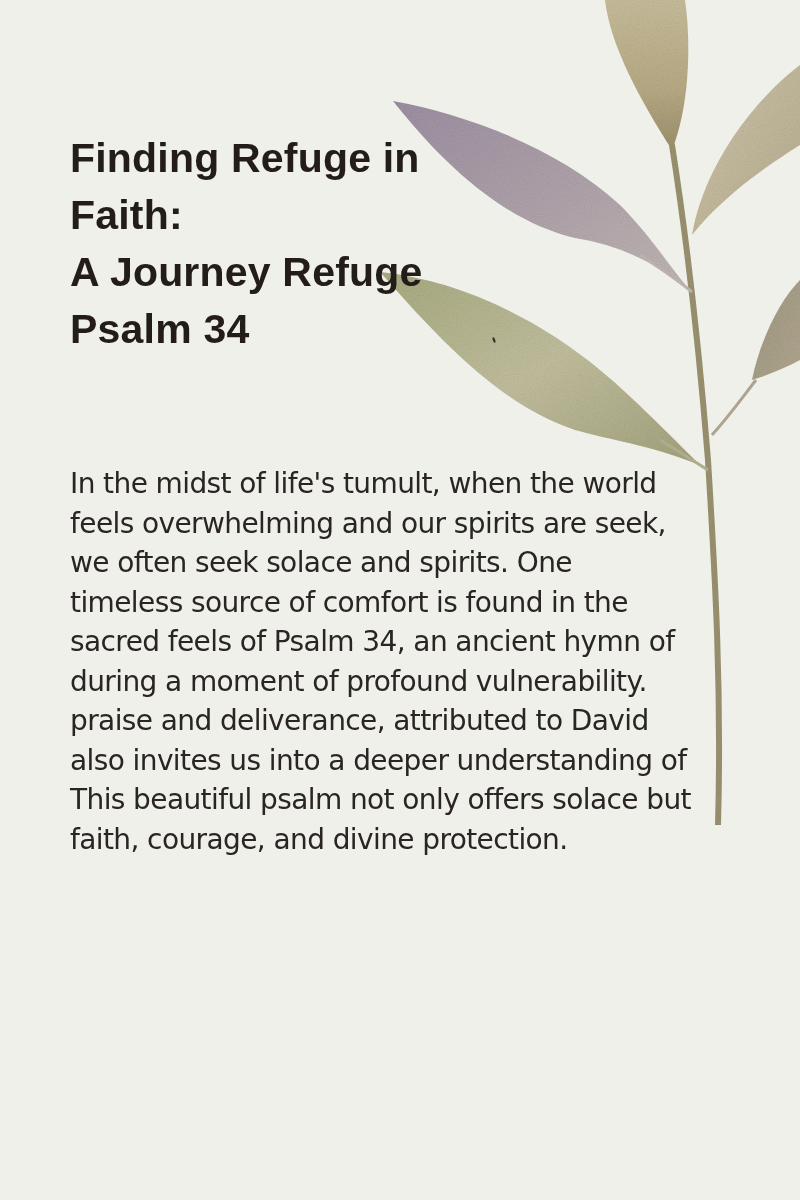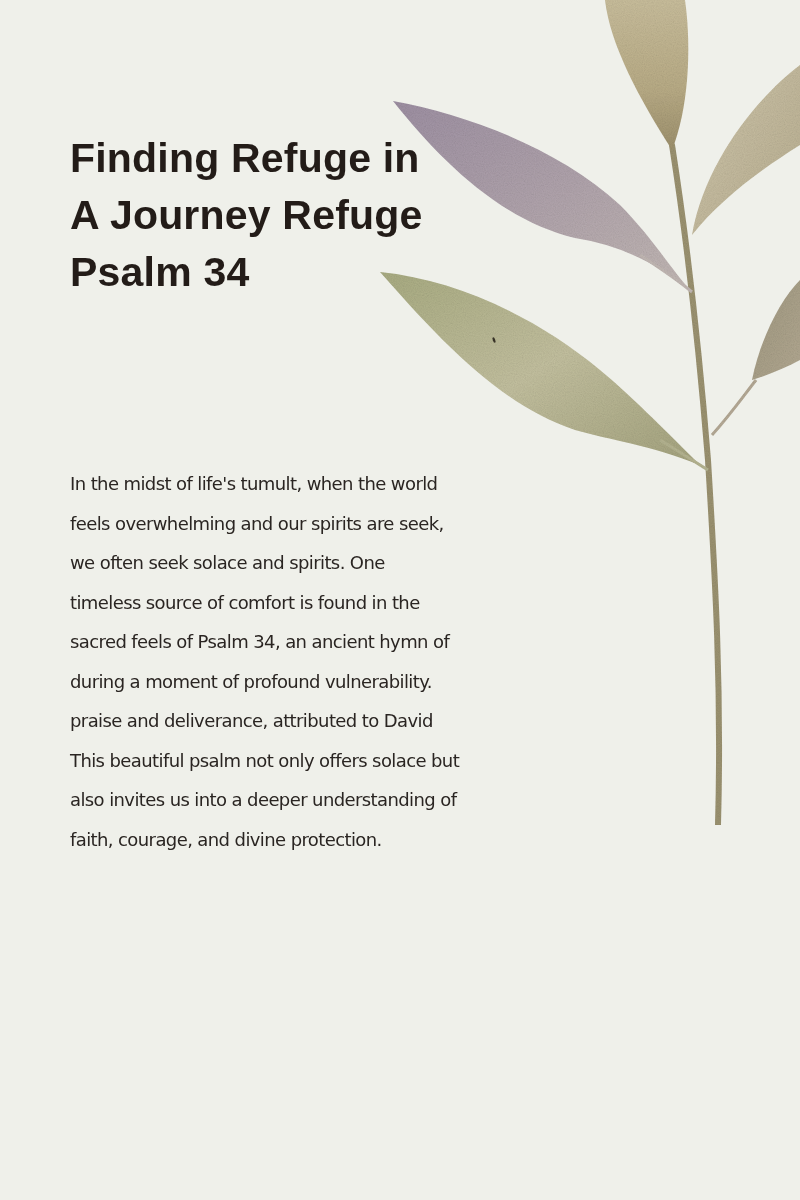--- a/index.html
+++ b/index.html
@@ -39,21 +39,21 @@
       color: #231C18;
     }
     .title .line { display: block; white-space: nowrap; }
     .body-text {
       position: absolute;
       left: 70px;
       top: 464px;
       width: 600px;
       margin: 0;
       font-family: "DejaVu Sans", sans-serif;
-      font-size: 18px;
+      font-size: 28px;
       line-height: 39.5px;
       color: #2A2522;
       letter-spacing: -0.6px;
     }
     .body-text .line { display: block; white-space: nowrap; }
   </style>
 </head>
 <body>
 
 <div class="page">
@@ -112,30 +112,31 @@
 
       <path d="M752 380 C 760 340, 780 300, 800 280 L 800 360 C 785 368, 768 375, 752 380 Z" fill="url(#gGrey)"></path>
       <path d="M712 435 C 730 415, 742 398, 756 380" stroke="#B5AA96" stroke-width="3" fill="none"></path>
 
       <ellipse cx="494" cy="340" rx="1.2" ry="3" fill="#3A3428" transform="rotate(-20 494 340)"></ellipse>
     </g>
   </svg>
 
   <h1 class="title">
     <span class="line">Finding Refuge in</span>
+    <span class="line">Faith:</span>
     <span class="line">A Journey Refuge</span>
     <span class="line">Psalm 34</span>
   </h1>
 
   <p class="body-text">
     <span class="line">In the midst of life's tumult, when the world</span>
     <span class="line">feels overwhelming and our spirits are seek,</span>
     <span class="line">we often seek solace and spirits. One</span>
     <span class="line">timeless source of comfort is found in the</span>
     <span class="line">sacred feels of Psalm 34, an ancient hymn of</span>
     <span class="line">during a moment of profound vulnerability.</span>
     <span class="line">praise and deliverance, attributed to David</span>
+    <span class="line">also invites us into a deeper understanding of</span>
     <span class="line">This beautiful psalm not only offers solace but</span>
-    <span class="line">also invites us into a deeper understanding of</span>
     <span class="line">faith, courage, and divine protection.</span>
   </p>
 
 </div>
 
 </body></html>

